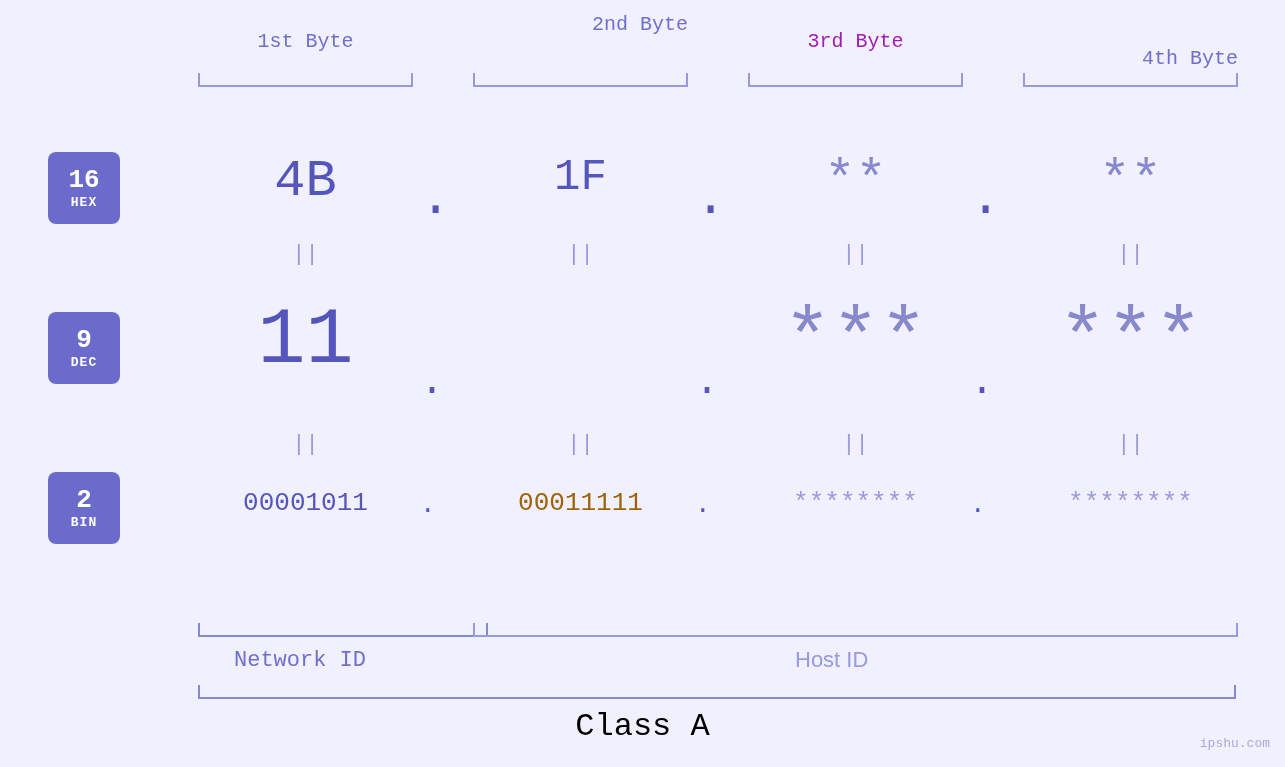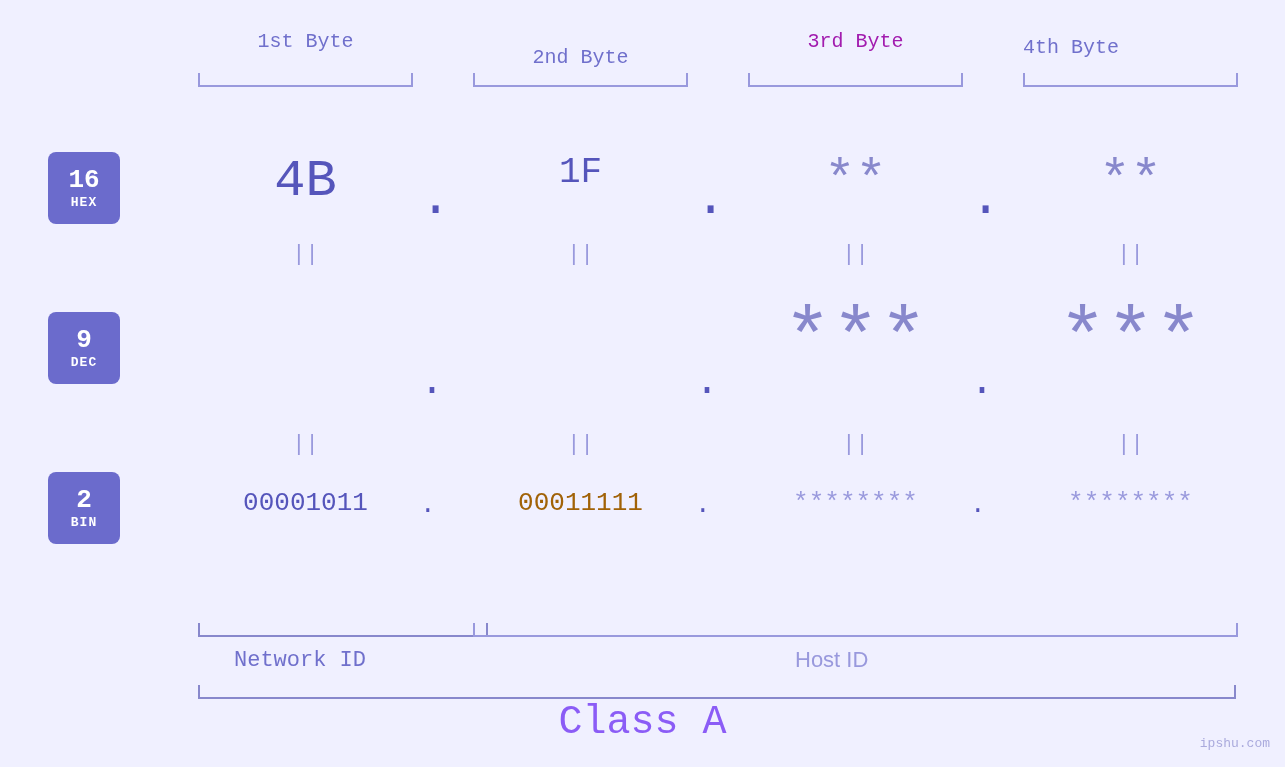--- a/index.html
+++ b/index.html
@@ -66,27 +66,27 @@
   </div>
 
   <div class="badge badge-bin">
     <span class="badge-number">2</span>
     <span class="badge-label">BIN</span>
   </div>
 
   <div style="position:absolute; top:30px; left:198px; width:215px; text-align:center;">
     <span style="color:#7070cc; font-size:20px; font-family:'Courier New',monospace;">1st Byte</span>
   </div>
-  <div style="position:absolute; top:46px; left:473px; width:215px; text-align:center;">
+  <div style="position:absolute; top:13px; left:473px; width:215px; text-align:right;">
     <span style="color:#7070cc; font-size:20px; font-family:'Courier New',monospace;">2nd Byte</span>
   </div>
   <div style="position:absolute; top:30px; left:748px; width:215px; text-align:center;">
     <span style="color:#a21caf; font-size:20px; font-family:'Courier New',monospace;">3rd Byte</span>
   </div>
-  <div style="position:absolute; top:36px; left:1023px; width:215px; text-align:left;">
+  <div style="position:absolute; top:47px; left:1023px; width:215px; text-align:right;">
     <span style="color:#7070cc; font-size:20px; font-family:'Courier New',monospace;">4th Byte</span>
   </div>
 
   <div style="position:absolute; top:85px; left:198px; width:215px; height:2px; background:#9999dd;"></div>
   <div style="position:absolute; top:73px; left:198px; width:2px; height:14px; background:#9999dd;"></div>
   <div style="position:absolute; top:73px; left:411px; width:2px; height:14px; background:#9999dd;"></div>
 
   <div style="position:absolute; top:85px; left:473px; width:215px; height:2px; background:#9999dd;"></div>
   <div style="position:absolute; top:73px; left:473px; width:2px; height:14px; background:#9999dd;"></div>
   <div style="position:absolute; top:73px; left:686px; width:2px; height:14px; background:#9999dd;"></div>
@@ -99,21 +99,21 @@
   <div style="position:absolute; top:73px; left:1023px; width:2px; height:14px; background:#9999dd;"></div>
   <div style="position:absolute; top:73px; left:1236px; width:2px; height:14px; background:#9999dd;"></div>
 
   <div style="position:absolute; top:152px; left:198px; width:215px; text-align:center;">
     <span style="color:#5555bb; font-size:52px; font-family:'Courier New',monospace;">4B</span>
   </div>
   <div style="position:absolute; top:170px; left:420px; text-align:center;">
     <span style="color:#5555bb; font-size:52px; font-family:'Courier New',monospace;">.</span>
   </div>
   <div style="position:absolute; top:152px; left:473px; width:215px; text-align:center;">
-    <span style="color:#5555bb; font-size:36px; font-family:'Courier New',monospace;">1F</span>
+    <span style="color:#5555bb; font-size:44px; font-family:'Courier New',monospace;">1F</span>
   </div>
   <div style="position:absolute; top:170px; left:695px; text-align:center;">
     <span style="color:#5555bb; font-size:52px; font-family:'Courier New',monospace;">.</span>
   </div>
   <div style="position:absolute; top:152px; left:748px; width:215px; text-align:center;">
     <span style="color:#8888cc; font-size:52px; font-family:'Courier New',monospace;">**</span>
   </div>
   <div style="position:absolute; top:170px; left:970px; text-align:center;">
     <span style="color:#5555bb; font-size:52px; font-family:'Courier New',monospace;">.</span>
   </div>
@@ -127,20 +127,23 @@
   <div style="position:absolute; top:242px; left:473px; width:215px; text-align:center;">
     <span style="color:#9999dd; font-size:22px; font-family:'Courier New',monospace;">||</span>
   </div>
   <div style="position:absolute; top:242px; left:748px; width:215px; text-align:center;">
     <span style="color:#9999dd; font-size:22px; font-family:'Courier New',monospace;">||</span>
   </div>
   <div style="position:absolute; top:242px; left:1023px; width:215px; text-align:center;">
     <span style="color:#9999dd; font-size:22px; font-family:'Courier New',monospace;">||</span>
   </div>
 
+  <div style="position:absolute; top:295px; left:198px; width:215px; text-align:center;">
+    <span style="color:#5555bb; font-size:80px; font-family:'Courier New',monospace; font-weight:normal;">11</span>
+  </div>
   <div style="position:absolute; top:360px; left:420px; text-align:center;">
     <span style="color:#5555bb; font-size:40px; font-family:'Courier New',monospace;">.</span>
   </div>
   <div style="position:absolute; top:360px; left:695px; text-align:center;">
     <span style="color:#5555bb; font-size:40px; font-family:'Courier New',monospace;">.</span>
   </div>
   <div style="position:absolute; top:295px; left:748px; width:215px; text-align:center;">
     <span style="color:#8888cc; font-size:80px; font-family:'Courier New',monospace;">***</span>
   </div>
   <div style="position:absolute; top:360px; left:970px; text-align:center;">
@@ -199,20 +202,20 @@
 
   <div style="position:absolute; bottom:94px; left:795px;">
     <span style="color:#9999dd; font-size:22px; font-family:Liberation Sans, sans-serif;">Host ID</span>
   </div>
 
   <div style="position:absolute; bottom:68px; left:198px; right:49px; height:2px; background:#8888cc;"></div>
   <div style="position:absolute; bottom:68px; left:198px; width:2px; height:14px; background:#8888cc;"></div>
   <div style="position:absolute; bottom:68px; right:49px; width:2px; height:14px; background:#8888cc;"></div>
 
   <div style="position:absolute; bottom:22px; left:0; right:0; text-align:center;">
-    <span style="color:#8b5cf6; font-size:40px; font-family:'Courier New',monospace;">Class A</span>
+    <span style="color:#000000; font-size:32px; font-family:'Courier New',monospace;">Class A</span>
   </div>
 
   <div style="position:absolute; bottom:15px; right:15px;">
     <span style="color:#aaaadd; font-size:13px; font-family:'Courier New',monospace;">ipshu.com</span>
   </div>
 
 </div>
 
 </body></html>

